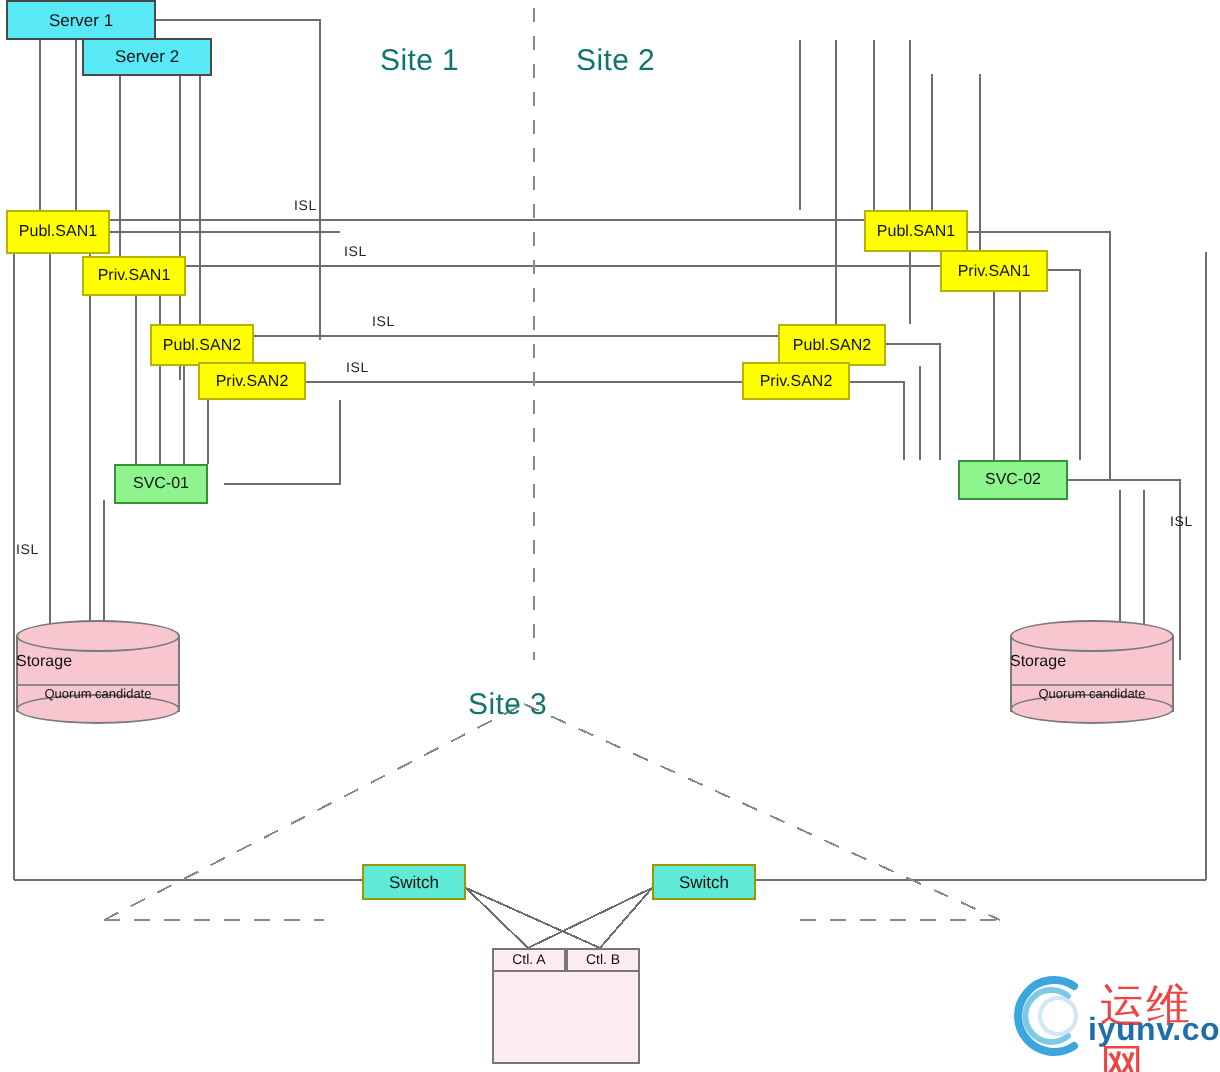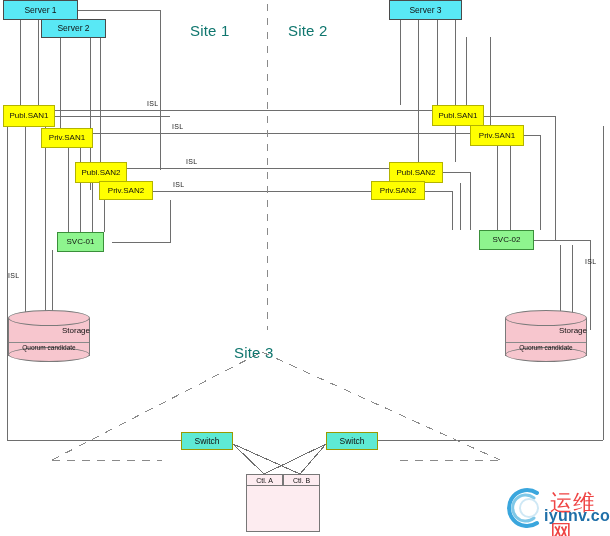--- a/index.html
+++ b/index.html
@@ -17,21 +17,21 @@
   .isl{position:absolute;font-size:7px;color:#222;letter-spacing:.3px;}
   
   .storage{position:absolute;width:82px;height:52px;}
   .st-body{position:absolute;left:0;top:8px;width:82px;height:38px;background:#f7c6ce;
            border-left:1px solid #7a7a7a;border-right:1px solid #7a7a7a;box-sizing:border-box;}
   .st-top{position:absolute;left:0;top:0px;width:82px;height:16px;background:#f7c6ce;
           border:1px solid #7a7a7a;border-radius:50%/50%;box-sizing:border-box;}
   .st-bot{position:absolute;left:0;top:37px;width:82px;height:15px;background:#f7c6ce;
           border:1px solid #7a7a7a;border-radius:50%/50%;box-sizing:border-box;}
   .st-div{position:absolute;left:1px;top:32px;width:80px;height:1px;background:#8a8a8a;}
-  .st-name{position:absolute;left:0;top:16px;width:82px;text-align:right;font-size:8px;color:#111;}
+  .st-name{position:absolute;left:0;top:16px;width:82px;text-align:left;font-size:8px;color:#111;}
   .st-sub{position:absolute;left:0;top:34px;width:82px;text-align:center;font-size:6.5px;color:#111;}
   
   .qbox{position:absolute;border:1px solid #777;background:#fdecf0;box-sizing:border-box;}
   .ctl{position:absolute;border:1px solid #777;background:#fdecf0;box-sizing:border-box;
        font-size:7px;display:flex;align-items:center;justify-content:center;color:#111;}
   .qcyl{position:absolute;width:74px;height:42px;}
   .qc-body{position:absolute;left:0;top:7px;width:74px;height:30px;background:#f3bcc6;
            border-left:1px solid #8a6a70;border-right:1px solid #8a6a70;box-sizing:border-box;}
   .qc-top{position:absolute;left:0;top:0;width:74px;height:14px;background:#f6c9d2;
           border:1px solid #8a6a70;border-radius:50%/50%;box-sizing:border-box;}
@@ -113,21 +113,20 @@
       <path d="M326,444 L264,474"></path>
     </g>
   </svg>
 
   <div class="sitelabel" style="left:190px;top:22px">Site 1</div>
   <div class="sitelabel" style="left:288px;top:22px">Site 2</div>
   <div class="sitelabel" style="left:234px;top:344px">Site 3</div>
 
   <div class="node server" style="left:3px;top:0px;width:75px;height:20px">Server 1</div>
   <div class="node server" style="left:41px;top:19px;width:65px;height:19px">Server 2</div>
-  <div class="node server" style="left:389px;top:0px;width:73px;height:20px">Server 3</div>
 
   <div class="node san" style="left:3px;top:105px;width:52px;height:22px">Publ.SAN1</div>
   <div class="node san" style="left:41px;top:128px;width:52px;height:20px">Priv.SAN1</div>
   <div class="node san" style="left:75px;top:162px;width:52px;height:21px">Publ.SAN2</div>
   <div class="node san" style="left:99px;top:181px;width:54px;height:19px">Priv.SAN2</div>
 
   <div class="node san" style="left:432px;top:105px;width:52px;height:21px">Publ.SAN1</div>
   <div class="node san" style="left:470px;top:125px;width:54px;height:21px">Priv.SAN1</div>
   <div class="node san" style="left:389px;top:162px;width:54px;height:21px">Publ.SAN2</div>
   <div class="node san" style="left:371px;top:181px;width:54px;height:19px">Priv.SAN2</div>

